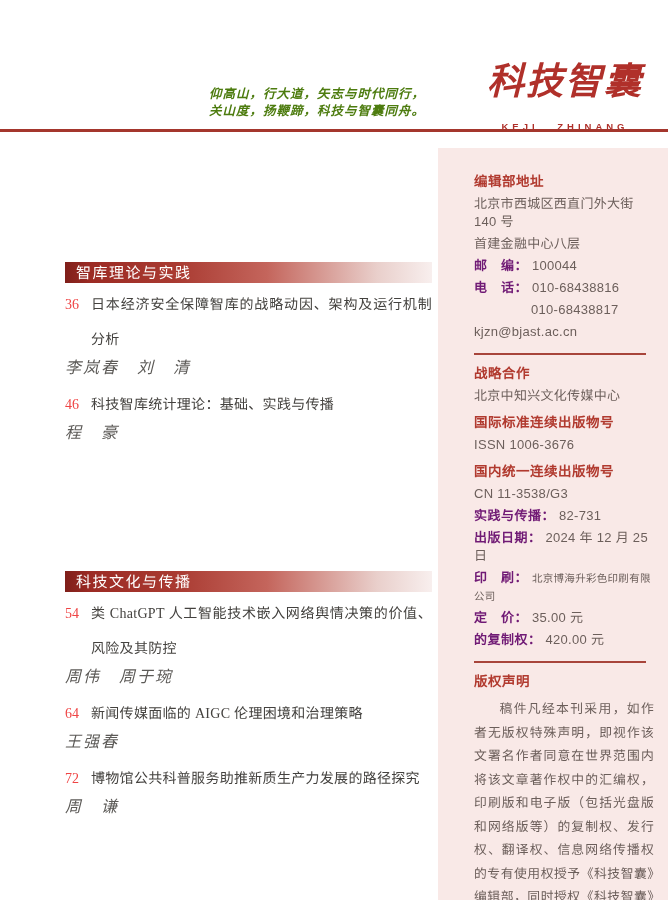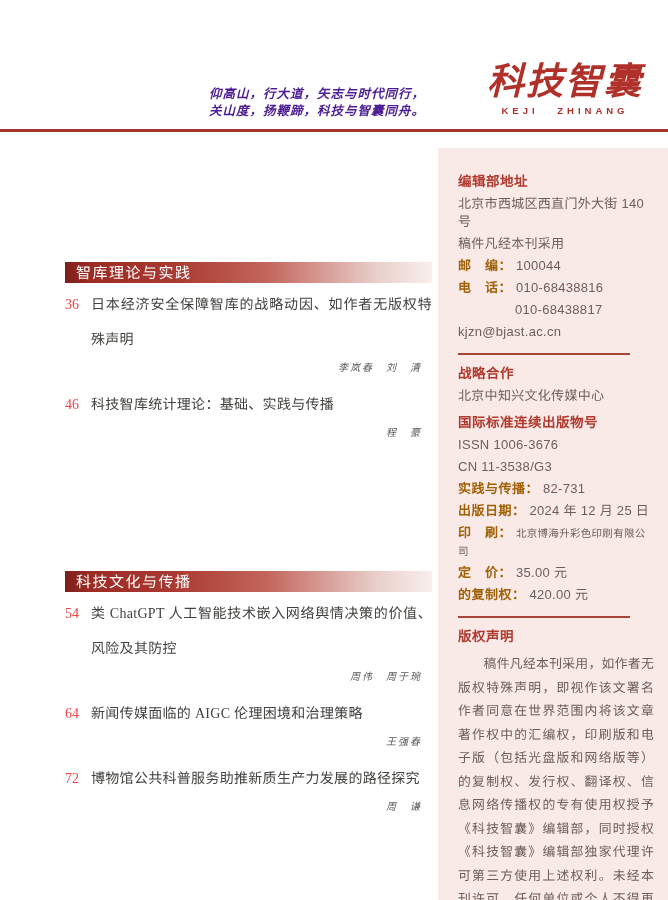--- a/index.html
+++ b/index.html
@@ -5,59 +5,59 @@
   html,body{margin:0;padding:0;}
   body{
     width:668px;height:900px;position:relative;background:#ffffff;overflow:hidden;
     font-family:"Liberation Sans","DejaVu Sans",sans-serif;
     -webkit-font-smoothing:antialiased;
   }
   
   .slogan{
     position:absolute;top:86px;right:243px;text-align:right;
     font-family:"Liberation Serif","DejaVu Serif",serif;font-style:italic;font-weight:bold;
-    color:#4c1d95;font-size:12.5px;line-height:17px;letter-spacing:1px;white-space:nowrap;
+    color:#4d7c0f;font-size:12.5px;line-height:17px;letter-spacing:1px;white-space:nowrap;
   }
   .logo{position:absolute;top:60px;left:484px;width:162px;text-align:center;}
   .logo-title{
     font-family:"Liberation Serif","DejaVu Serif",serif;font-weight:bold;font-style:italic;
     font-size:37px;color:#b0302a;letter-spacing:2px;white-space:nowrap;line-height:44px;
   }
   .logo-sub{
-    margin-top:1px;font-size:9.5px;font-weight:bold;color:#b0302a;
+    margin-top:17px;font-size:9.5px;font-weight:bold;color:#b0302a;
     letter-spacing:4px;word-spacing:12px;white-space:nowrap;
   }
   .top-rule{position:absolute;top:129px;left:0;width:668px;height:3px;background:#a4362d;}
   
   .toc-section{position:absolute;left:65px;width:367px;}
   .sec1{top:262px;}
   .sec2{top:539px;margin-top:32px;}
   .sec-bar{
     height:21px;display:flex;align-items:center;padding-left:11px;box-sizing:border-box;
     background:linear-gradient(to right,#7f1f1a 0%,#9c2b24 7%,#a93a31 30%,#c4655c 55%,#e9cfcb 85%,#f8efee 100%);
   }
   .sec-title{color:#ffffff;font-weight:normal;font-size:15px;letter-spacing:1.5px;line-height:21px;}
   .article{margin-top:4px;}
   .art-row{display:flex;font-family:"Liberation Serif","DejaVu Serif",serif;}
   .art-page{flex:none;width:26px;line-height:35px;font-size:14px;color:#ef4444;}
   .art-title{flex:1;line-height:35px;font-size:14px;color:#44423f;letter-spacing:0.3px;text-align:justify;}
   .authors{
-    text-align:right;padding-right:10px;margin:1px 0 10px;
+    text-align:left;padding-right:10px;margin:1px 0 10px;
     font-family:"Liberation Serif","DejaVu Serif",serif;font-style:italic;
-    color:#5c5a57;font-size:10px;line-height:19px;letter-spacing:2px;
+    color:#5c5a57;font-size:16px;line-height:19px;letter-spacing:2px;
   }
   
   .sidebar{
     position:absolute;left:438px;top:148px;width:230px;height:752px;box-sizing:border-box;
-    background:#f9e9e7;padding:16px 14px 0 20px;font-size:13px;
+    background:#f9e9e7;padding:16px 14px 0 36px;font-size:13px;
   }
   .sb-label{color:#b13a2f;font-weight:bold;font-size:13.5px;letter-spacing:0.5px;margin:9px 0 4px;line-height:18px;}
   .sb-text{color:#6c5f5b;margin:4px 0;line-height:18px;letter-spacing:0.3px;}
   .sb-row{margin:4px 0;line-height:18px;color:#6c5f5b;letter-spacing:0.3px;}
-  .sb-row .lab{color:#a16207;font-weight:bold;letter-spacing:0.5px;text-align:right;}
+  .sb-row .lab{color:#701a75;font-weight:bold;letter-spacing:0.5px;text-align:right;}
   .sb-indent{padding-left:57px;}
   .sb-small{font-size:10.5px;}
   .divider{border:none;height:2px;background:#a8453b;width:172px;margin:12px 0 10px 0;}
   .copyright{
     color:#6b5e5a;font-size:12.8px;line-height:23.5px;text-align:justify;
     text-indent:2em;margin:6px 0 0 0;letter-spacing:0.3px;
   }
 </style>
 </head>
 <body>
@@ -76,21 +76,21 @@
 
   <div class="top-rule"></div>
 
   <section class="toc-section sec1">
     <div class="sec-bar">
       <span class="sec-title">智库理论与实践</span>
     </div>
     <div class="article">
       <div class="art-row">
         <span class="art-page">36</span>
-        <span class="art-title">日本经济安全保障智库的战略动因、如作者无版权特殊声明</span>
+        <span class="art-title">日本经济安全保障智库的战略动因、架构及运行机制分析</span>
       </div>
       <div class="authors">李岚春　刘　清</div>
     </div>
     <div class="article">
       <div class="art-row">
         <span class="art-page">46</span>
         <span class="art-title">科技智库统计理论：基础、实践与传播</span>
       </div>
       <div class="authors">程　豪</div>
     </div>
@@ -120,21 +120,21 @@
         <span class="art-title">博物馆公共科普服务助推新质生产力发展的路径探究</span>
       </div>
       <div class="authors">周　谦</div>
     </div>
   </section>
 
   <aside class="sidebar">
 
     <div class="sb-label">编辑部地址</div>
     <div class="sb-text">北京市西城区西直门外大街 140 号</div>
-    <div class="sb-text">稿件凡经本刊采用</div>
+    <div class="sb-text">首建金融中心八层</div>
 
     <div class="sb-row">
       <span class="lab">邮　编：</span>
       <span>100044</span>
     </div>
     <div class="sb-row">
       <span class="lab">电　话：</span>
       <span>010-68438816</span>
     </div>
     <div class="sb-row sb-indent">010-68438817</div>
@@ -142,20 +142,21 @@
     <div class="sb-text">kjzn@bjast.ac.cn</div>
 
     <hr class="divider">
 
     <div class="sb-label">战略合作</div>
     <div class="sb-text">北京中知兴文化传媒中心</div>
 
     <div class="sb-label">国际标准连续出版物号</div>
     <div class="sb-text">ISSN 1006-3676</div>
 
+    <div class="sb-label">国内统一连续出版物号</div>
     <div class="sb-text">CN 11-3538/G3</div>
 
     <div class="sb-row">
       <span class="lab">实践与传播：</span>
       <span>82-731</span>
     </div>
     <div class="sb-row">
       <span class="lab">出版日期：</span>
       <span>2024 年 12 月 25 日</span>
     </div>

